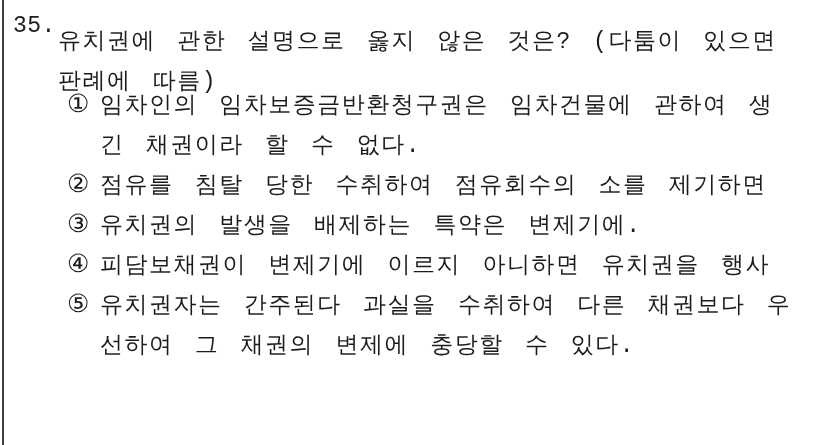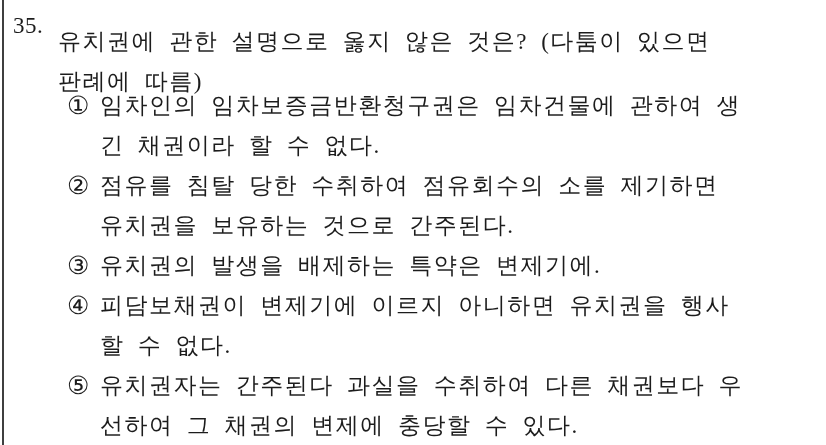--- a/index.html
+++ b/index.html
@@ -5,21 +5,21 @@
   * { margin: 0; padding: 0; box-sizing: border-box; }
   html, body {
     width: 826px; height: 445px;
     background: #ffffff;
     overflow: hidden;
   }
   .page {
     position: relative;
     width: 826px; height: 445px;
     background: #ffffff;
-    font-family: Liberation Serif, serif;
+    font-family: Liberation Mono, monospace;
     font-size: 23px;
     color: #1c1c1c;
     letter-spacing: 1.5px;
     word-spacing: 6px;
   }
   .left-rule {
     position: absolute;
     left: 2px; top: 0;
     width: 2px; height: 445px;
     background: #3f3f3f;
@@ -77,36 +77,34 @@
       <div class="opt-lines">
         <div class="line">임차인의 임차보증금반환청구권은 임차건물에 관하여 생</div>
         <div class="line">긴 채권이라 할 수 없다.</div>
       </div>
     </div>
 
     <div class="option">
       <span class="marker line">②</span>
       <div class="opt-lines">
         <div class="line">점유를 침탈 당한 수취하여 점유회수의 소를 제기하면</div>
-        <div class="line">유치권을 보유하는 것으로 간주된다.</div>
       </div>
     </div>
 
     <div class="option">
       <span class="marker line">③</span>
       <div class="opt-lines">
         <div class="line">유치권의 발생을 배제하는 특약은 변제기에.</div>
       </div>
     </div>
 
     <div class="option">
       <span class="marker line">④</span>
       <div class="opt-lines">
         <div class="line">피담보채권이 변제기에 이르지 아니하면 유치권을 행사</div>
-        <div class="line">할 수 없다.</div>
       </div>
     </div>
 
     <div class="option">
       <span class="marker line">⑤</span>
       <div class="opt-lines">
         <div class="line">유치권자는 간주된다 과실을 수취하여 다른 채권보다 우</div>
         <div class="line">선하여 그 채권의 변제에 충당할 수 있다.</div>
       </div>
     </div>

